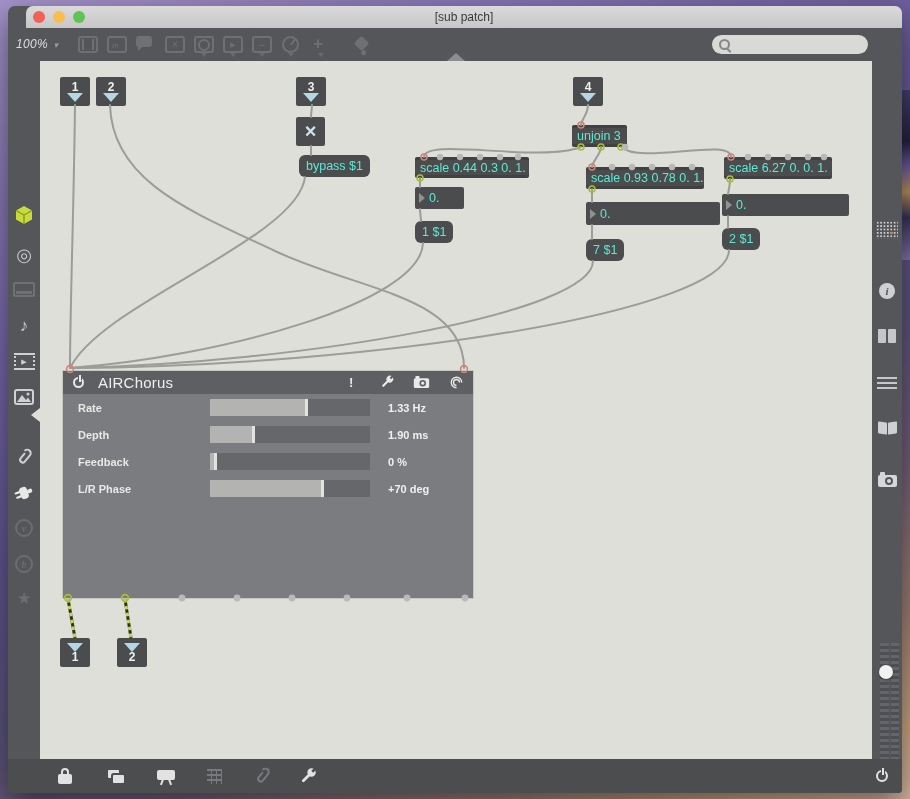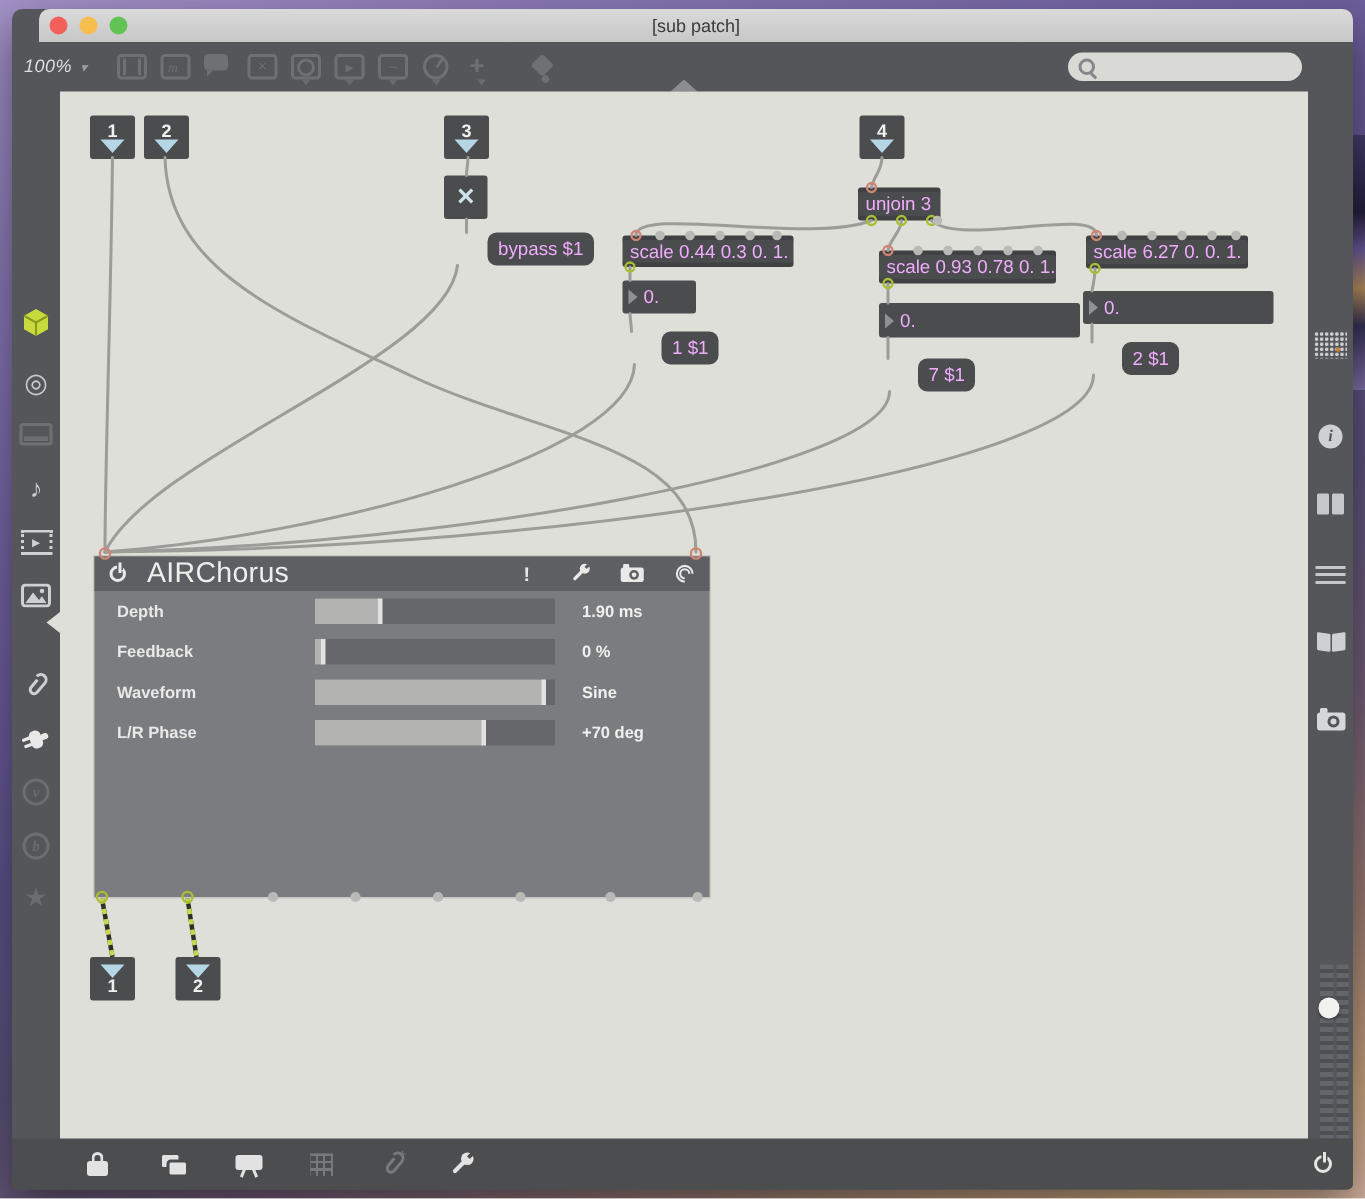--- a/index.html
+++ b/index.html
@@ -84,33 +84,33 @@
   .gridico{width:15px;height:15px;background:
     repeating-linear-gradient(0deg,rgba(0,0,0,0) 0 3.5px,#77797c 3.5px 5px),
     repeating-linear-gradient(90deg,rgba(0,0,0,0) 0 3.5px,#77797c 3.5px 5px);}
   .power{position:relative;width:16px;height:16px;}
   .power .ring{position:absolute;left:1px;top:2px;width:12px;height:12px;border:2px solid #e4e4e2;border-radius:50%;box-sizing:border-box;}
   .power .gap{position:absolute;left:6px;top:0px;width:4px;height:5px;background:var(--pbg,#4b4d4f);}
   .power .line{position:absolute;left:7px;top:0px;width:2px;height:7px;background:#e4e4e2;}
   
   .canvas{position:absolute;left:32px;top:55px;width:832px;height:698px;background:#dfdfd9;overflow:hidden;}
   .cordlayer{position:absolute;left:0;top:0;z-index:6;pointer-events:none;}
-  .node{position:absolute;background:#4a4c4e;color:#f0abfc;z-index:3;box-sizing:border-box;}
+  .node{position:absolute;background:#4a4c4e;color:#5eead4;z-index:3;box-sizing:border-box;}
   .iobox{width:30px;height:29px;border-radius:2px;display:flex;flex-direction:column;align-items:center;justify-content:center;z-index:3;position:absolute;background:#4a4c4e;color:#f0f0ee;}
   .iobox .num{font-size:12px;font-weight:bold;line-height:11px;}
   .tri{width:0;height:0;border-left:8px solid transparent;border-right:8px solid transparent;border-top:9px solid #b5d6e4;}
   .objbox{border-radius:2px;font-size:12.5px;display:flex;align-items:center;padding:0 5px;white-space:nowrap;overflow:hidden;box-shadow:inset 0 3px rgba(0,0,0,.14),inset 0 -3px rgba(0,0,0,.14);}
-  .msgbox{border-radius:6px;font-size:12.5px;display:flex;align-items:center;padding:0 7px;white-space:nowrap;margin-left:26px;}
+  .msgbox{border-radius:6px;font-size:12.5px;display:flex;align-items:center;padding:0 7px;white-space:nowrap;}
   .numbox{border-radius:2px;font-size:12.5px;display:flex;align-items:center;padding:0 4px;gap:4px;}
   .numbox .arr{width:0;height:0;border-top:5px solid transparent;border-bottom:5px solid transparent;border-left:6px solid #8f9193;}
   .togglebox{width:29px;height:29px;border-radius:2px;display:flex;align-items:center;justify-content:center;font-size:20px;font-weight:bold;color:#cde2ea;}
   
   .plugin{position:absolute;left:23px;top:310px;width:410px;height:227px;background:#7a7c7f;z-index:3;box-shadow:0 0 0 1px rgba(0,0,0,.1);}
   .phead{position:absolute;left:0;top:0;right:0;height:23px;background:#5d5f62;display:flex;align-items:center;color:#eeeeec;}
-  .ptitle{font-size:19px;margin-left:11px;letter-spacing:.2px;}
+  .ptitle{font-size:15px;margin-left:11px;letter-spacing:.2px;}
   .phico{position:absolute;top:3px;color:#e9e9e7;}
   .pwr{position:relative;width:15px;height:15px;margin-left:9px;}
   .pwr .ring{position:absolute;left:1px;top:2px;width:11px;height:11px;border:2px solid #e9e9e7;border-radius:50%;box-sizing:border-box;}
   .pwr .gap{position:absolute;left:5.5px;top:0;width:4px;height:5px;background:#5d5f62;}
   .pwr .line{position:absolute;left:6.5px;top:0;width:2px;height:7px;background:#e9e9e7;}
   .pbody{position:absolute;left:0;top:23px;right:0;}
   .prow{display:flex;align-items:center;height:27px;padding-left:15px;}
   .plabel{width:132px;font-size:11px;font-weight:bold;color:#e9e9e7;}
   .ptrack{position:relative;width:160px;height:17px;background:#65676a;}
   .pfill{position:absolute;left:0;top:0;bottom:0;background:#b3b4b2;}
@@ -393,42 +393,42 @@
                 <circle cx="12" cy="10" r="4" fill="#5d5f62"></circle>
                 <circle cx="12" cy="10" r="2" fill="#e9e9e7"></circle>
               </svg></span>
           <span class="phico" style="left:386px;top:4px">
             <svg width="15" height="15" viewBox="0 0 20 20">
                 <path fill="none" stroke="#e9e9e7" stroke-width="1.8" d="M17,10 a7,7 0 1 0 -7,7 M14,10 a4,4 0 1 0 -4,4"></path>
               </svg></span>
         </div>
         <div class="pbody">
           <div class="prow">
+            <span class="plabel">Rate</span>
+            <span class="ptrack">
+                <span class="pfill" style="width: 60%;"></span>
+                <span class="phandle" style="left: calc(60% - 1px);"></span>
+              </span>
+            <span class="pvalue">1.33 Hz</span>
+          </div>
+          <div class="prow">
             <span class="plabel">Depth</span>
             <span class="ptrack">
                 <span class="pfill" style="width: 27%;"></span>
                 <span class="phandle" style="left: calc(27% - 1px);"></span>
               </span>
             <span class="pvalue">1.90 ms</span>
           </div>
           <div class="prow">
             <span class="plabel">Feedback</span>
             <span class="ptrack">
                 <span class="pfill" style="width: 3%;"></span>
                 <span class="phandle" style="left: calc(3% - 1px);"></span>
               </span>
             <span class="pvalue">0 %</span>
-          </div>
-          <div class="prow">
-            <span class="plabel">Waveform</span>
-            <span class="ptrack">
-                <span class="pfill" style="width: 95%;"></span>
-                <span class="phandle" style="left: calc(95% - 1px);"></span>
-              </span>
-            <span class="pvalue">Sine</span>
           </div>
           <div class="prow">
             <span class="plabel">L/R Phase</span>
             <span class="ptrack">
                 <span class="pfill" style="width: 70%;"></span>
                 <span class="phandle" style="left: calc(70% - 1px);"></span>
               </span>
             <span class="pvalue">+70 deg</span>
           </div>
         </div>

